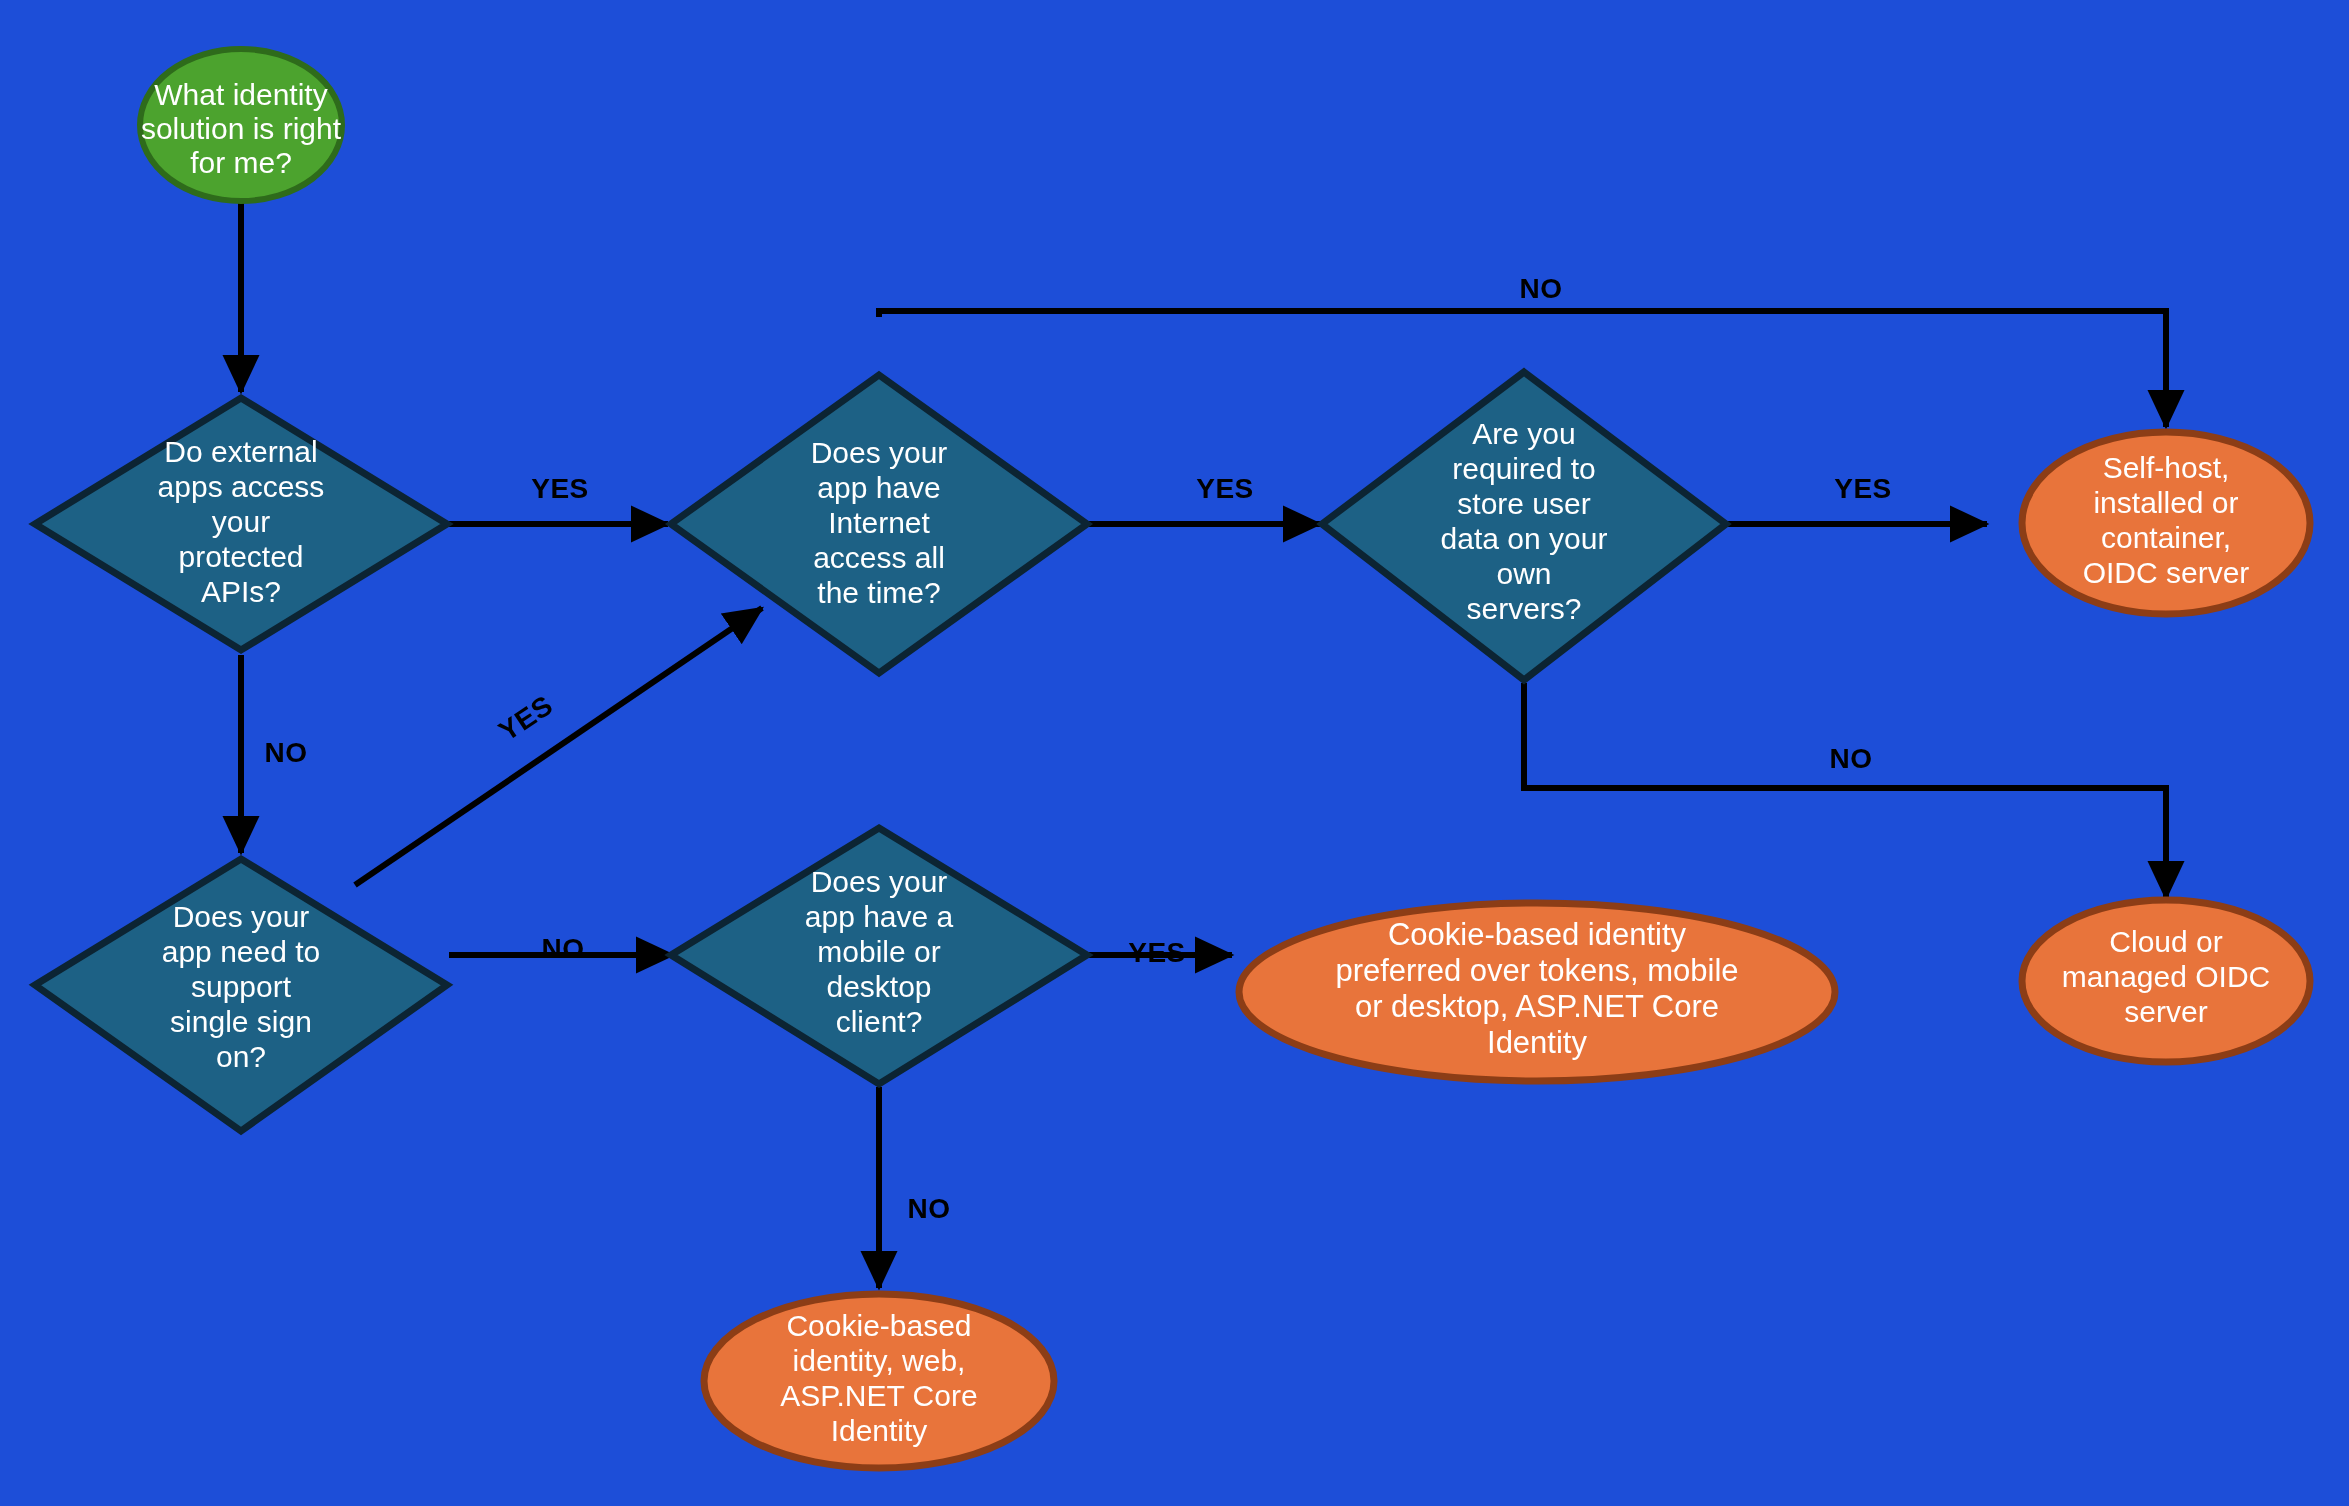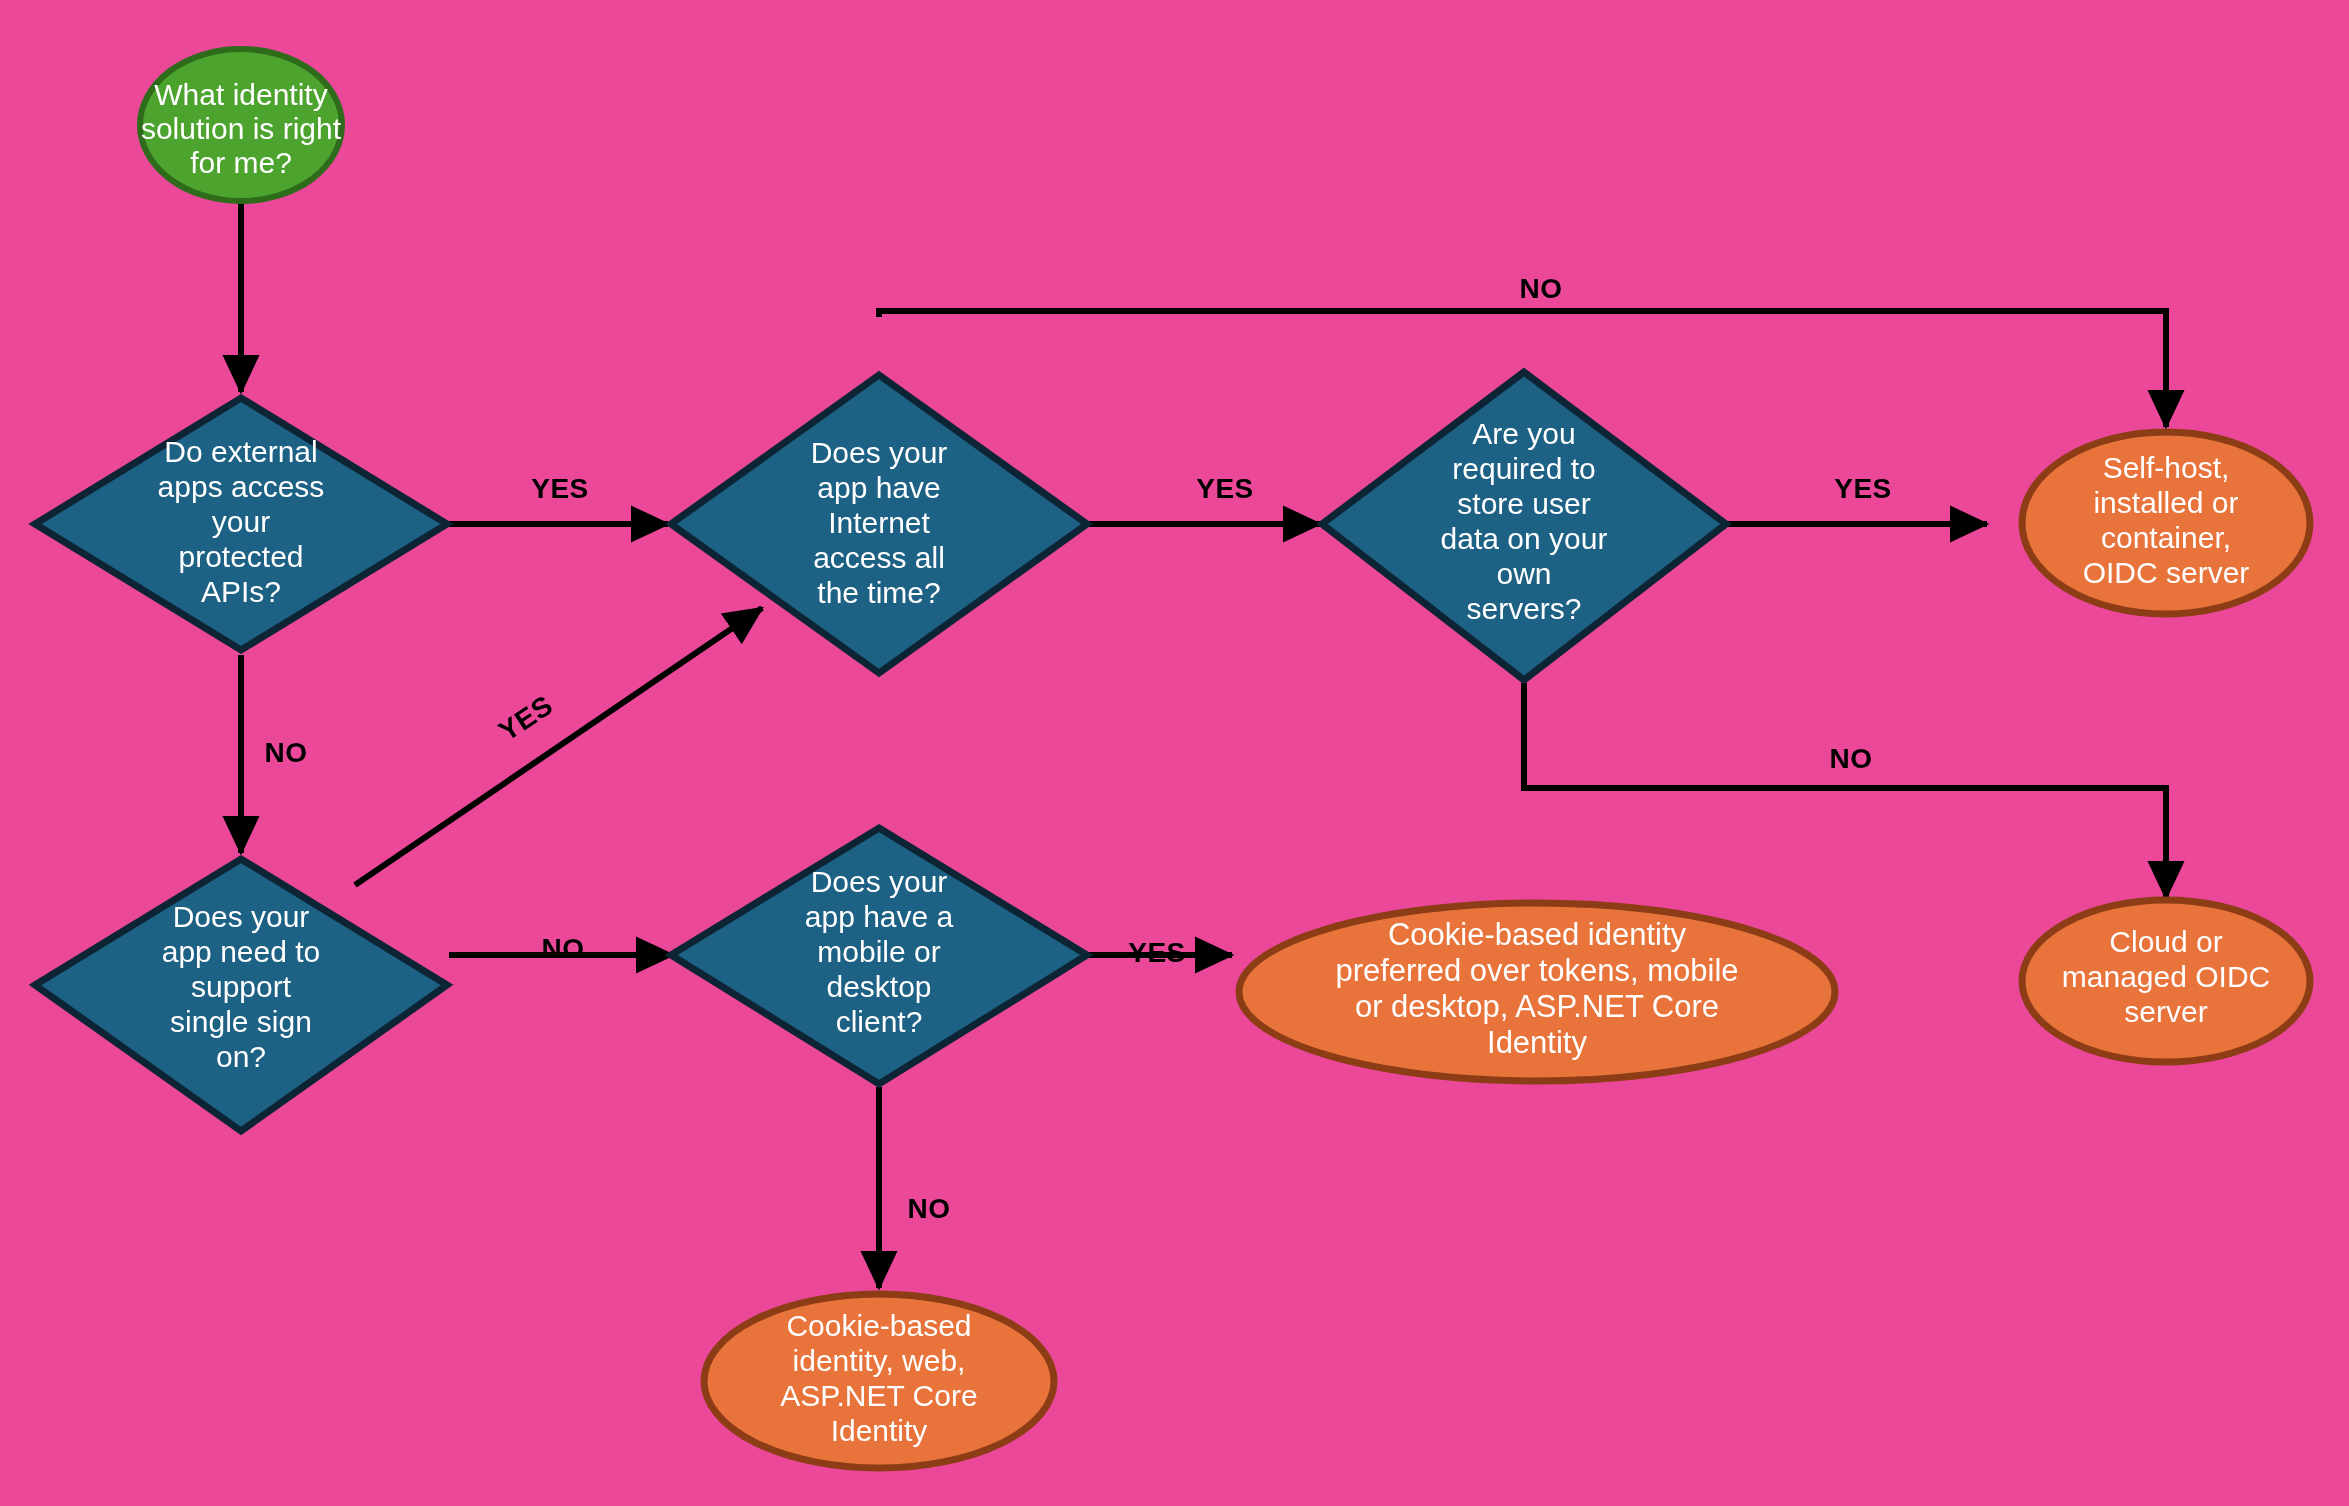--- a/index.html
+++ b/index.html
@@ -10,21 +10,21 @@
   body {
     width: 2349px;
     height: 1506px;
     font-family: "Liberation Sans", sans-serif;
     overflow: hidden;
   }
   #flowchart-root {
     position: relative;
     width: 2349px;
     height: 1506px;
-    background: #ec4899;
+    background: #1d4ed8;
   }
   svg.canvas {
     display: block;
     width: 2349px;
     height: 1506px;
   }
   .node-text {
     fill: #ffffff;
     font-family: "Liberation Sans", sans-serif;
     font-size: 30px;

